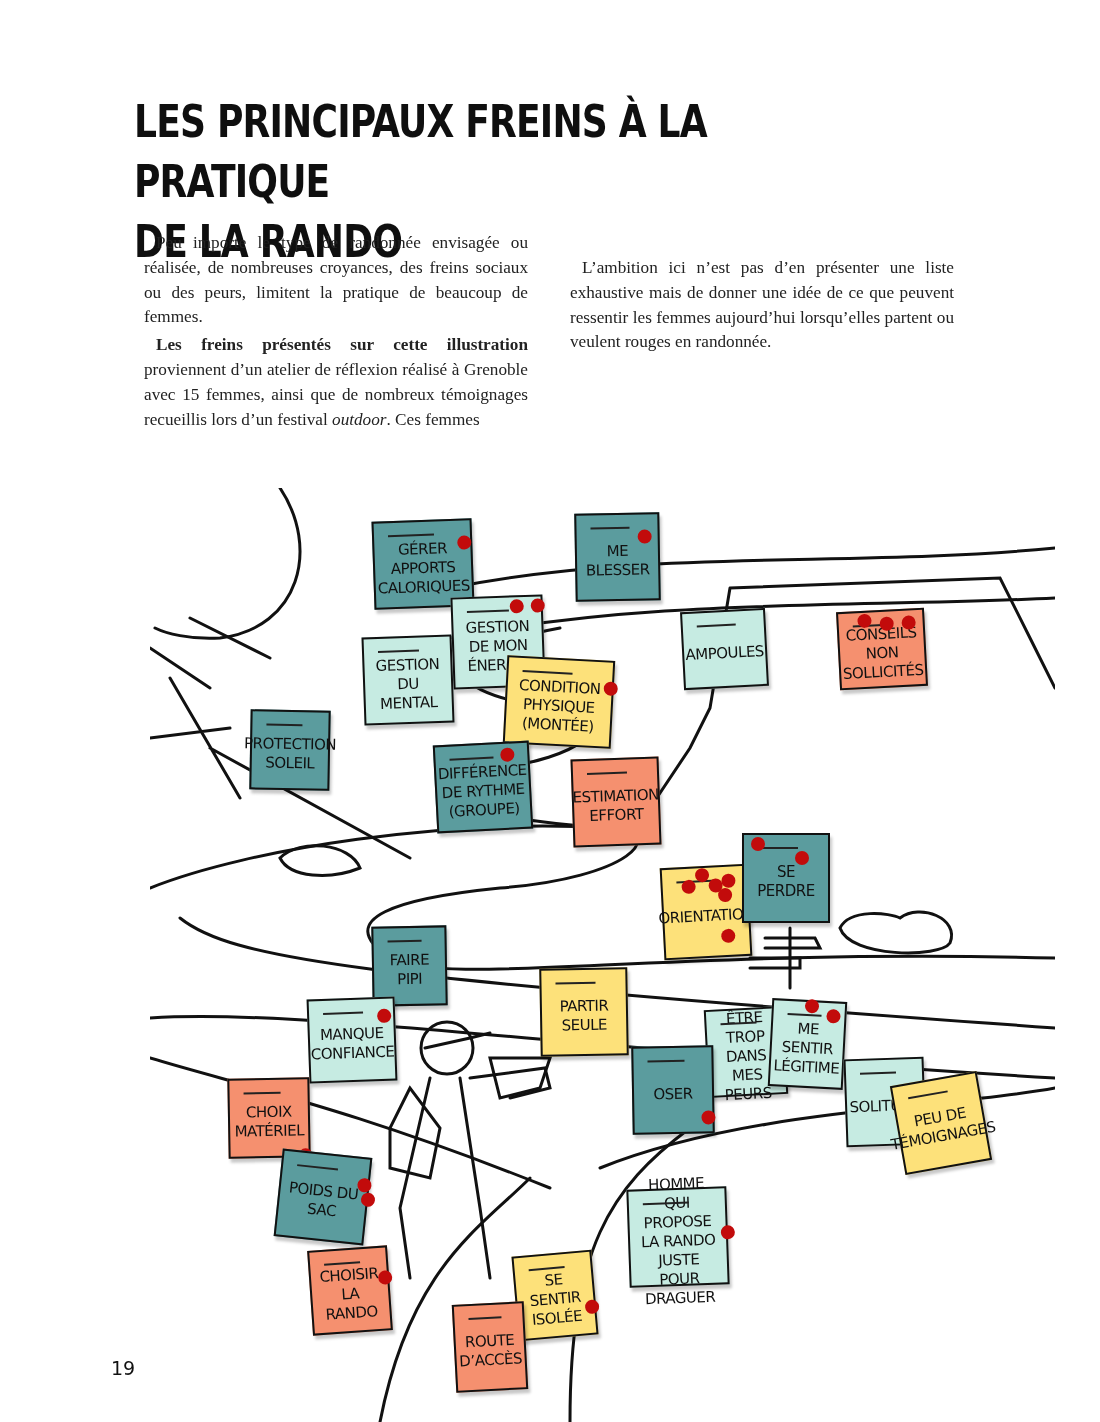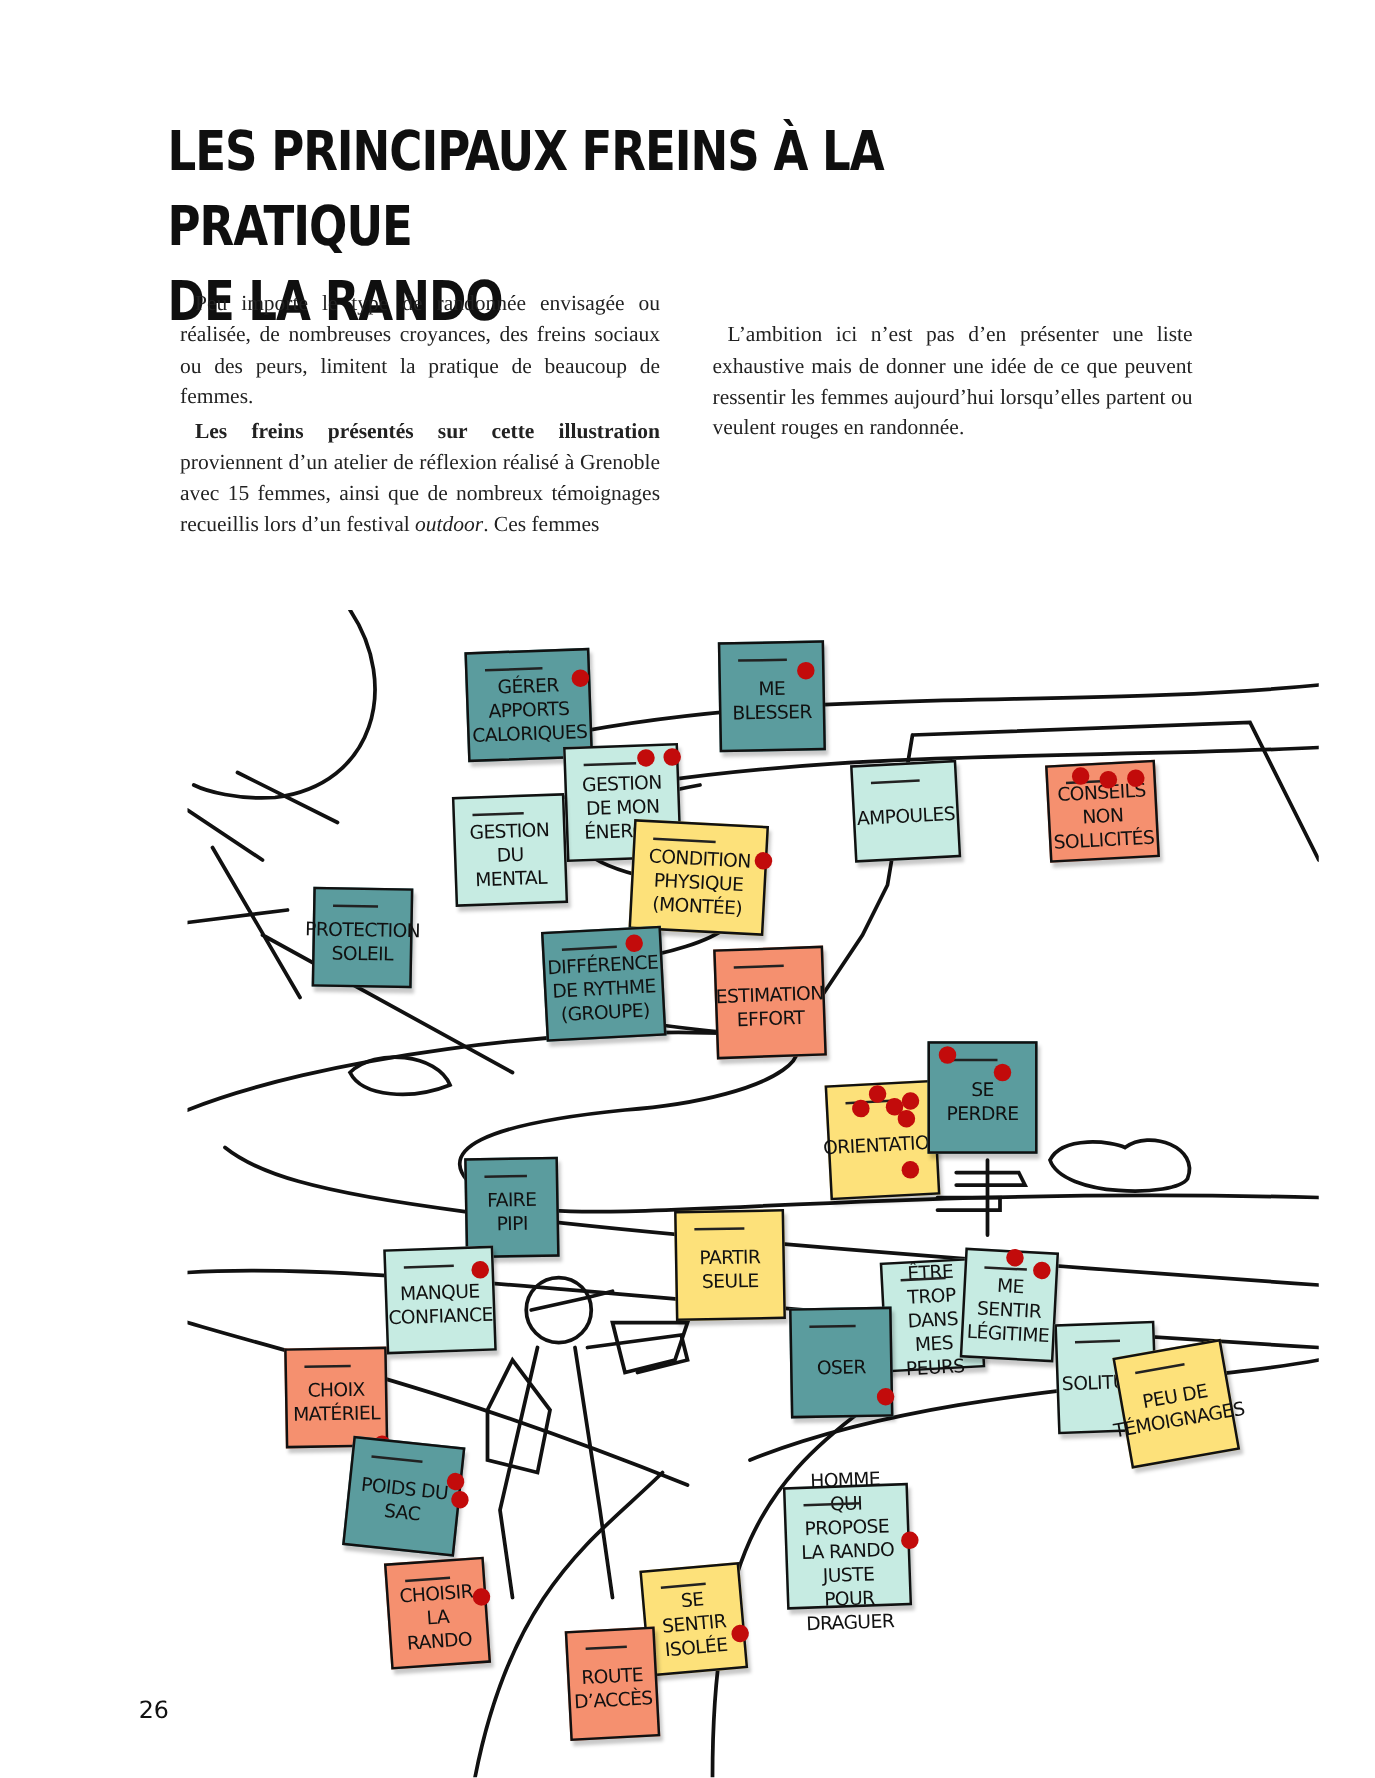--- a/index.html
+++ b/index.html
@@ -82,13 +82,13 @@
       <div class="note yellow" style="left: 747px; top: 590px; width: 88px; height: 90px; transform: rotate(-10deg);"><span>Peu de témoignages</span></div>
       <div class="note orange" style="left: 78px; top: 590px; width: 82px; height: 80px; transform: rotate(-1deg);"><span>Choix matériel</span><span class="dot" style="left: 68.44px; top: 69px;"></span></div>
       <div class="note teal" style="left: 128px; top: 665px; width: 90px; height: 88px; transform: rotate(6deg);"><span>Poids du sac</span><span class="dot" style="left: 75.8px; top: 19.4px;"></span><span class="dot" style="left: 81.2px; top: 32.6px;"></span></div>
       <div class="note mint" style="left: 478px; top: 700px; width: 100px; height: 98px; transform: rotate(-2deg);"><span>Homme qui propose la rando juste pour draguer</span><span class="dot" style="left: 91px; top: 37.1px;"></span></div>
       <div class="note orange" style="left: 160px; top: 760px; width: 80px; height: 85px; transform: rotate(-4deg);"><span>Choisir la rando</span><span class="dot" style="left: 66.6px; top: 22.75px;"></span></div>
       <div class="note yellow" style="left: 365px; top: 765px; width: 80px; height: 85px; transform: rotate(-5deg);"><span>Se sentir isolée</span><span class="dot" style="left: 66.6px; top: 48.25px;"></span></div>
       <div class="note orange" style="left: 304px; top: 815px; width: 72px; height: 88px; transform: rotate(-3deg);"><span>Route d’accès</span></div>
     </div>
 </div>
 
-<div class="page-num">26</div>
+<div class="page-num">19</div>
 
 </body></html>

